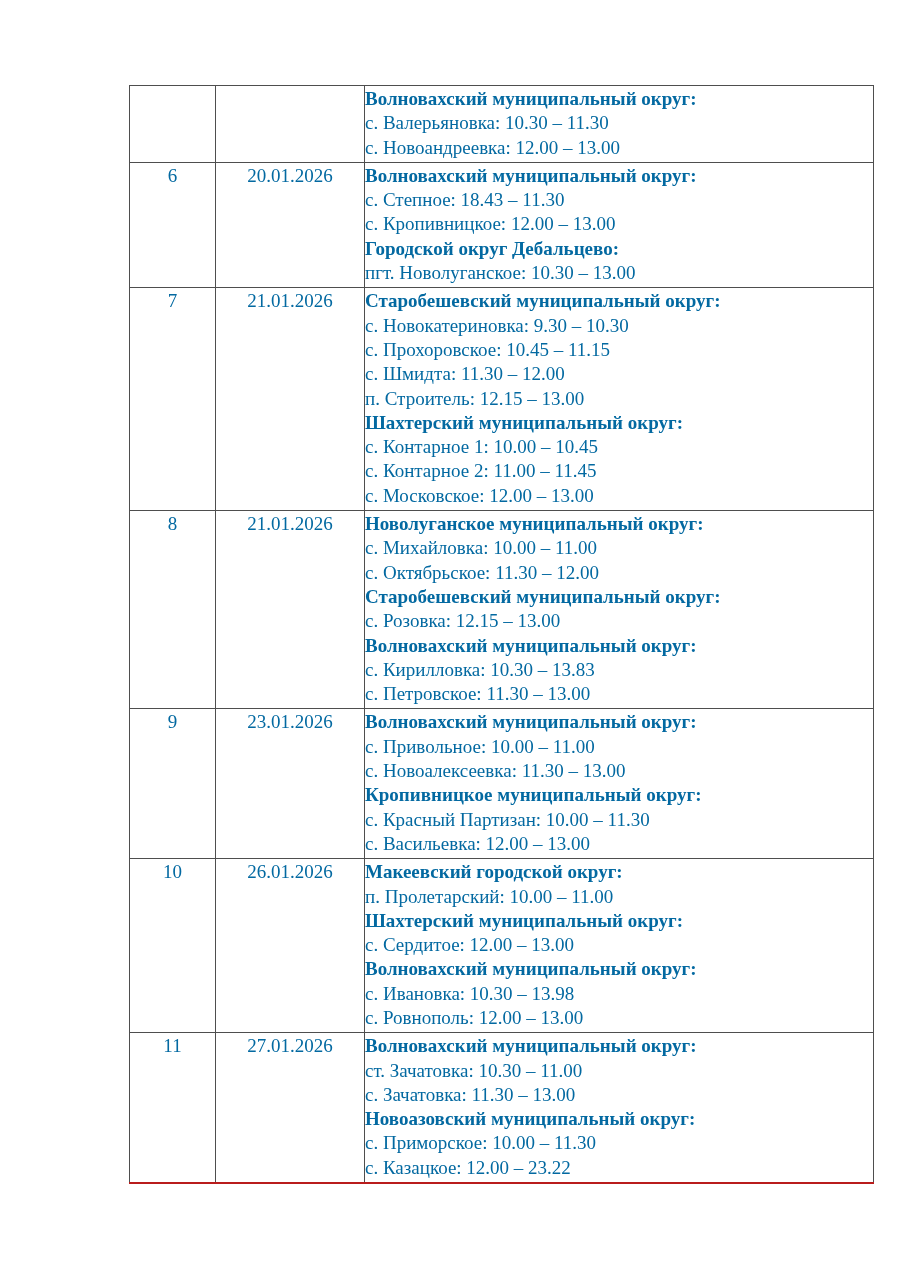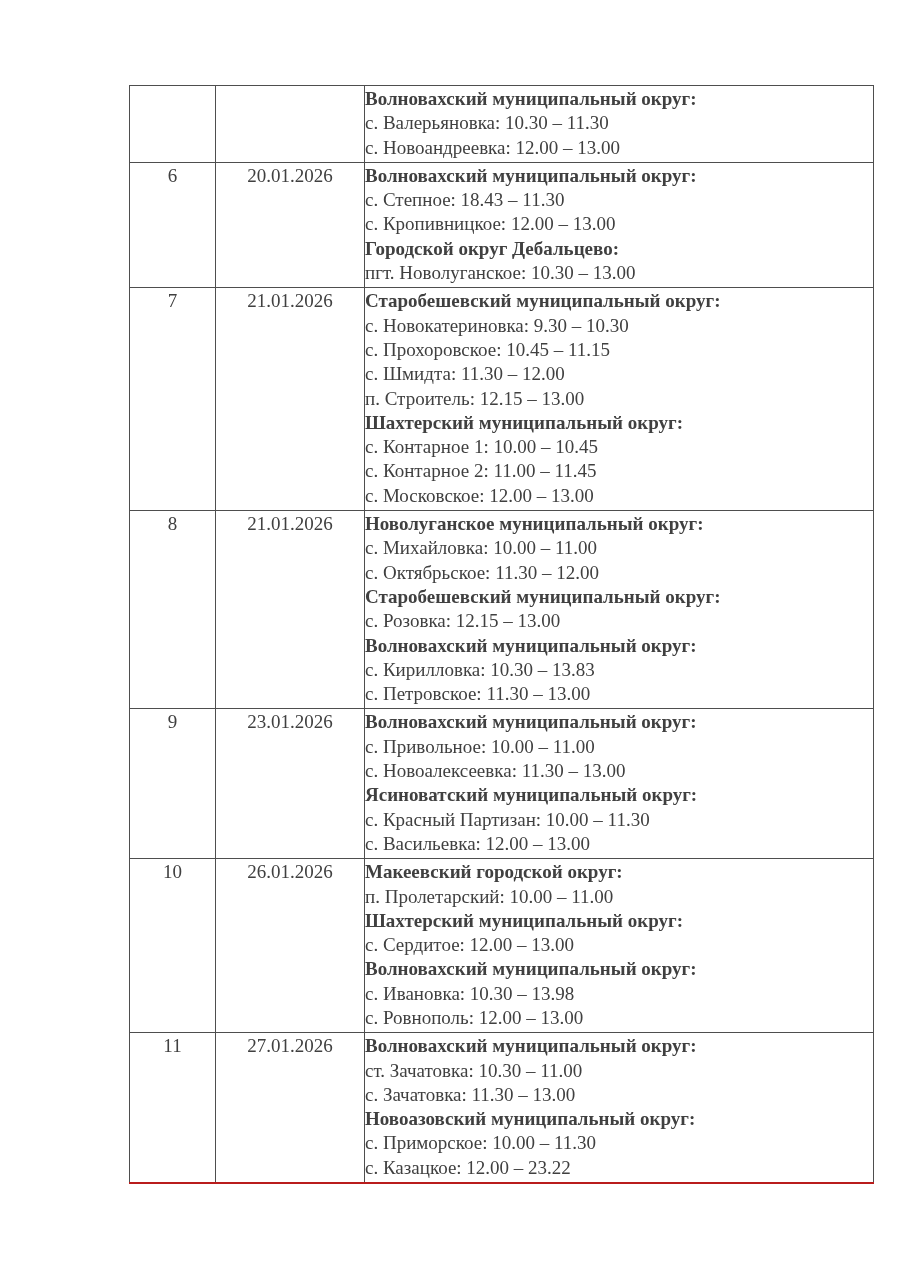--- a/index.html
+++ b/index.html
@@ -7,21 +7,21 @@
     padding: 0;
     background: #ffffff;
   }
   .page {
     position: relative;
     width: 905px;
     height: 1280px;
     background: #ffffff;
     overflow: hidden;
     font-family: "Liberation Serif", "DejaVu Serif", serif;
-    color: #404040;
+    color: #0369a1;
   }
   table.schedule {
     position: absolute;
     left: 129px;
     top: 85px;
     width: 744px;
     border-collapse: collapse;
     table-layout: fixed;
   }
   table.schedule td {
@@ -108,21 +108,21 @@
             <div class="loc-line">с. Петровское: 11.30 – 13.00</div>
           </td>
   </tr>
         <tr>
     <td class="col-num">9</td>
     <td class="col-date">23.01.2026</td>
     <td class="col-loc">
             <div class="loc-line bold">Волновахский муниципальный округ:</div>
             <div class="loc-line">с. Привольное: 10.00 – 11.00</div>
             <div class="loc-line">с. Новоалексеевка: 11.30 – 13.00</div>
-            <div class="loc-line bold">Ясиноватский муниципальный округ:</div>
+            <div class="loc-line bold">Кропивницкое муниципальный округ:</div>
             <div class="loc-line">с. Красный Партизан: 10.00 – 11.30</div>
             <div class="loc-line">с. Васильевка: 12.00 – 13.00</div>
           </td>
   </tr>
         <tr>
     <td class="col-num">10</td>
     <td class="col-date">26.01.2026</td>
     <td class="col-loc">
             <div class="loc-line bold">Макеевский городской округ:</div>
             <div class="loc-line">п. Пролетарский: 10.00 – 11.00</div>

